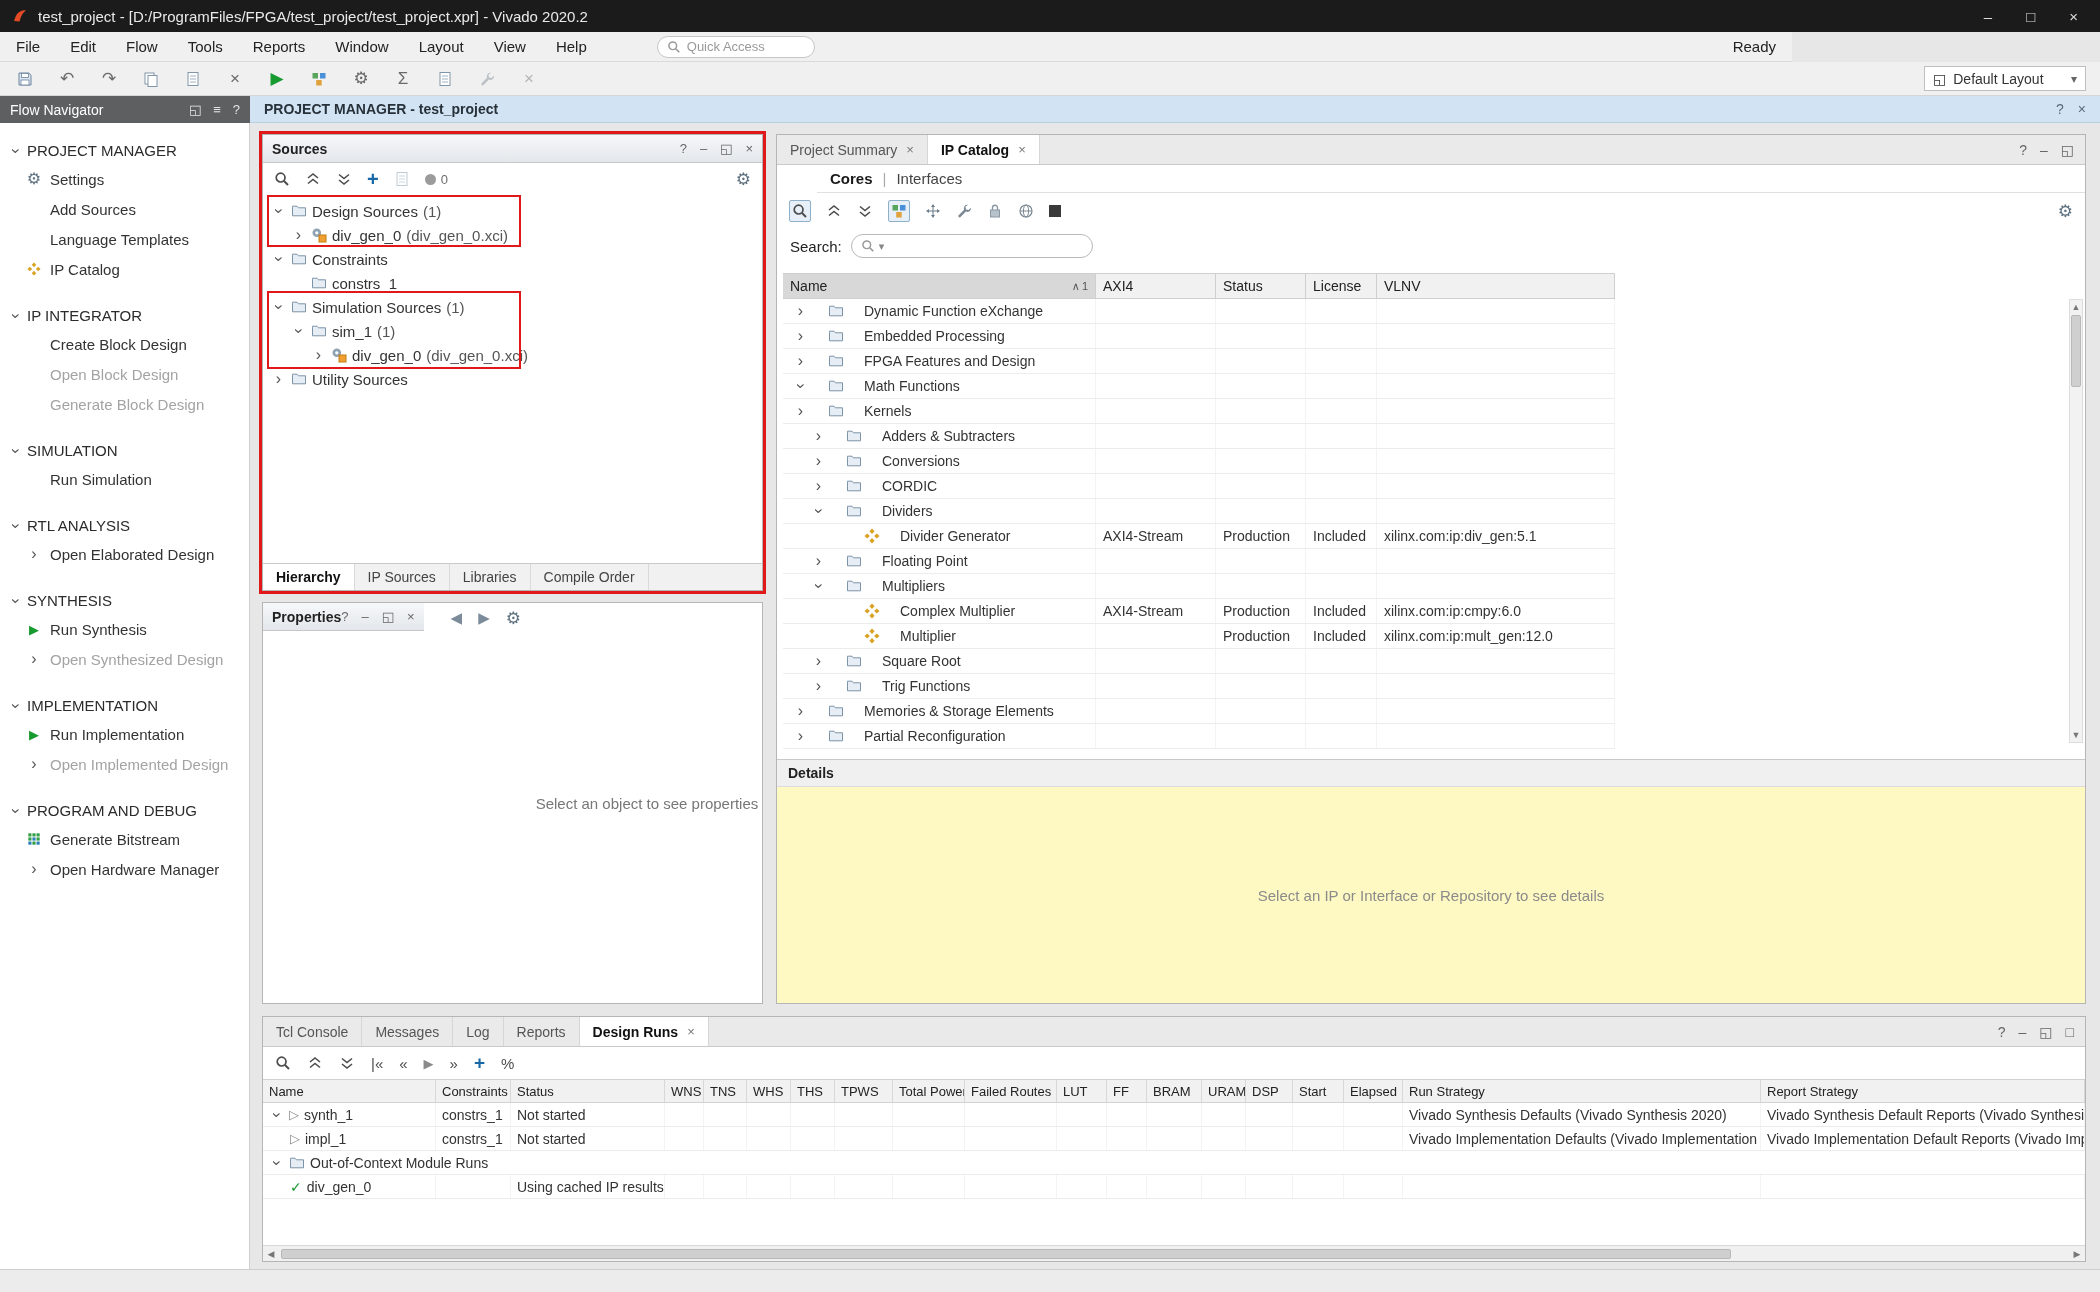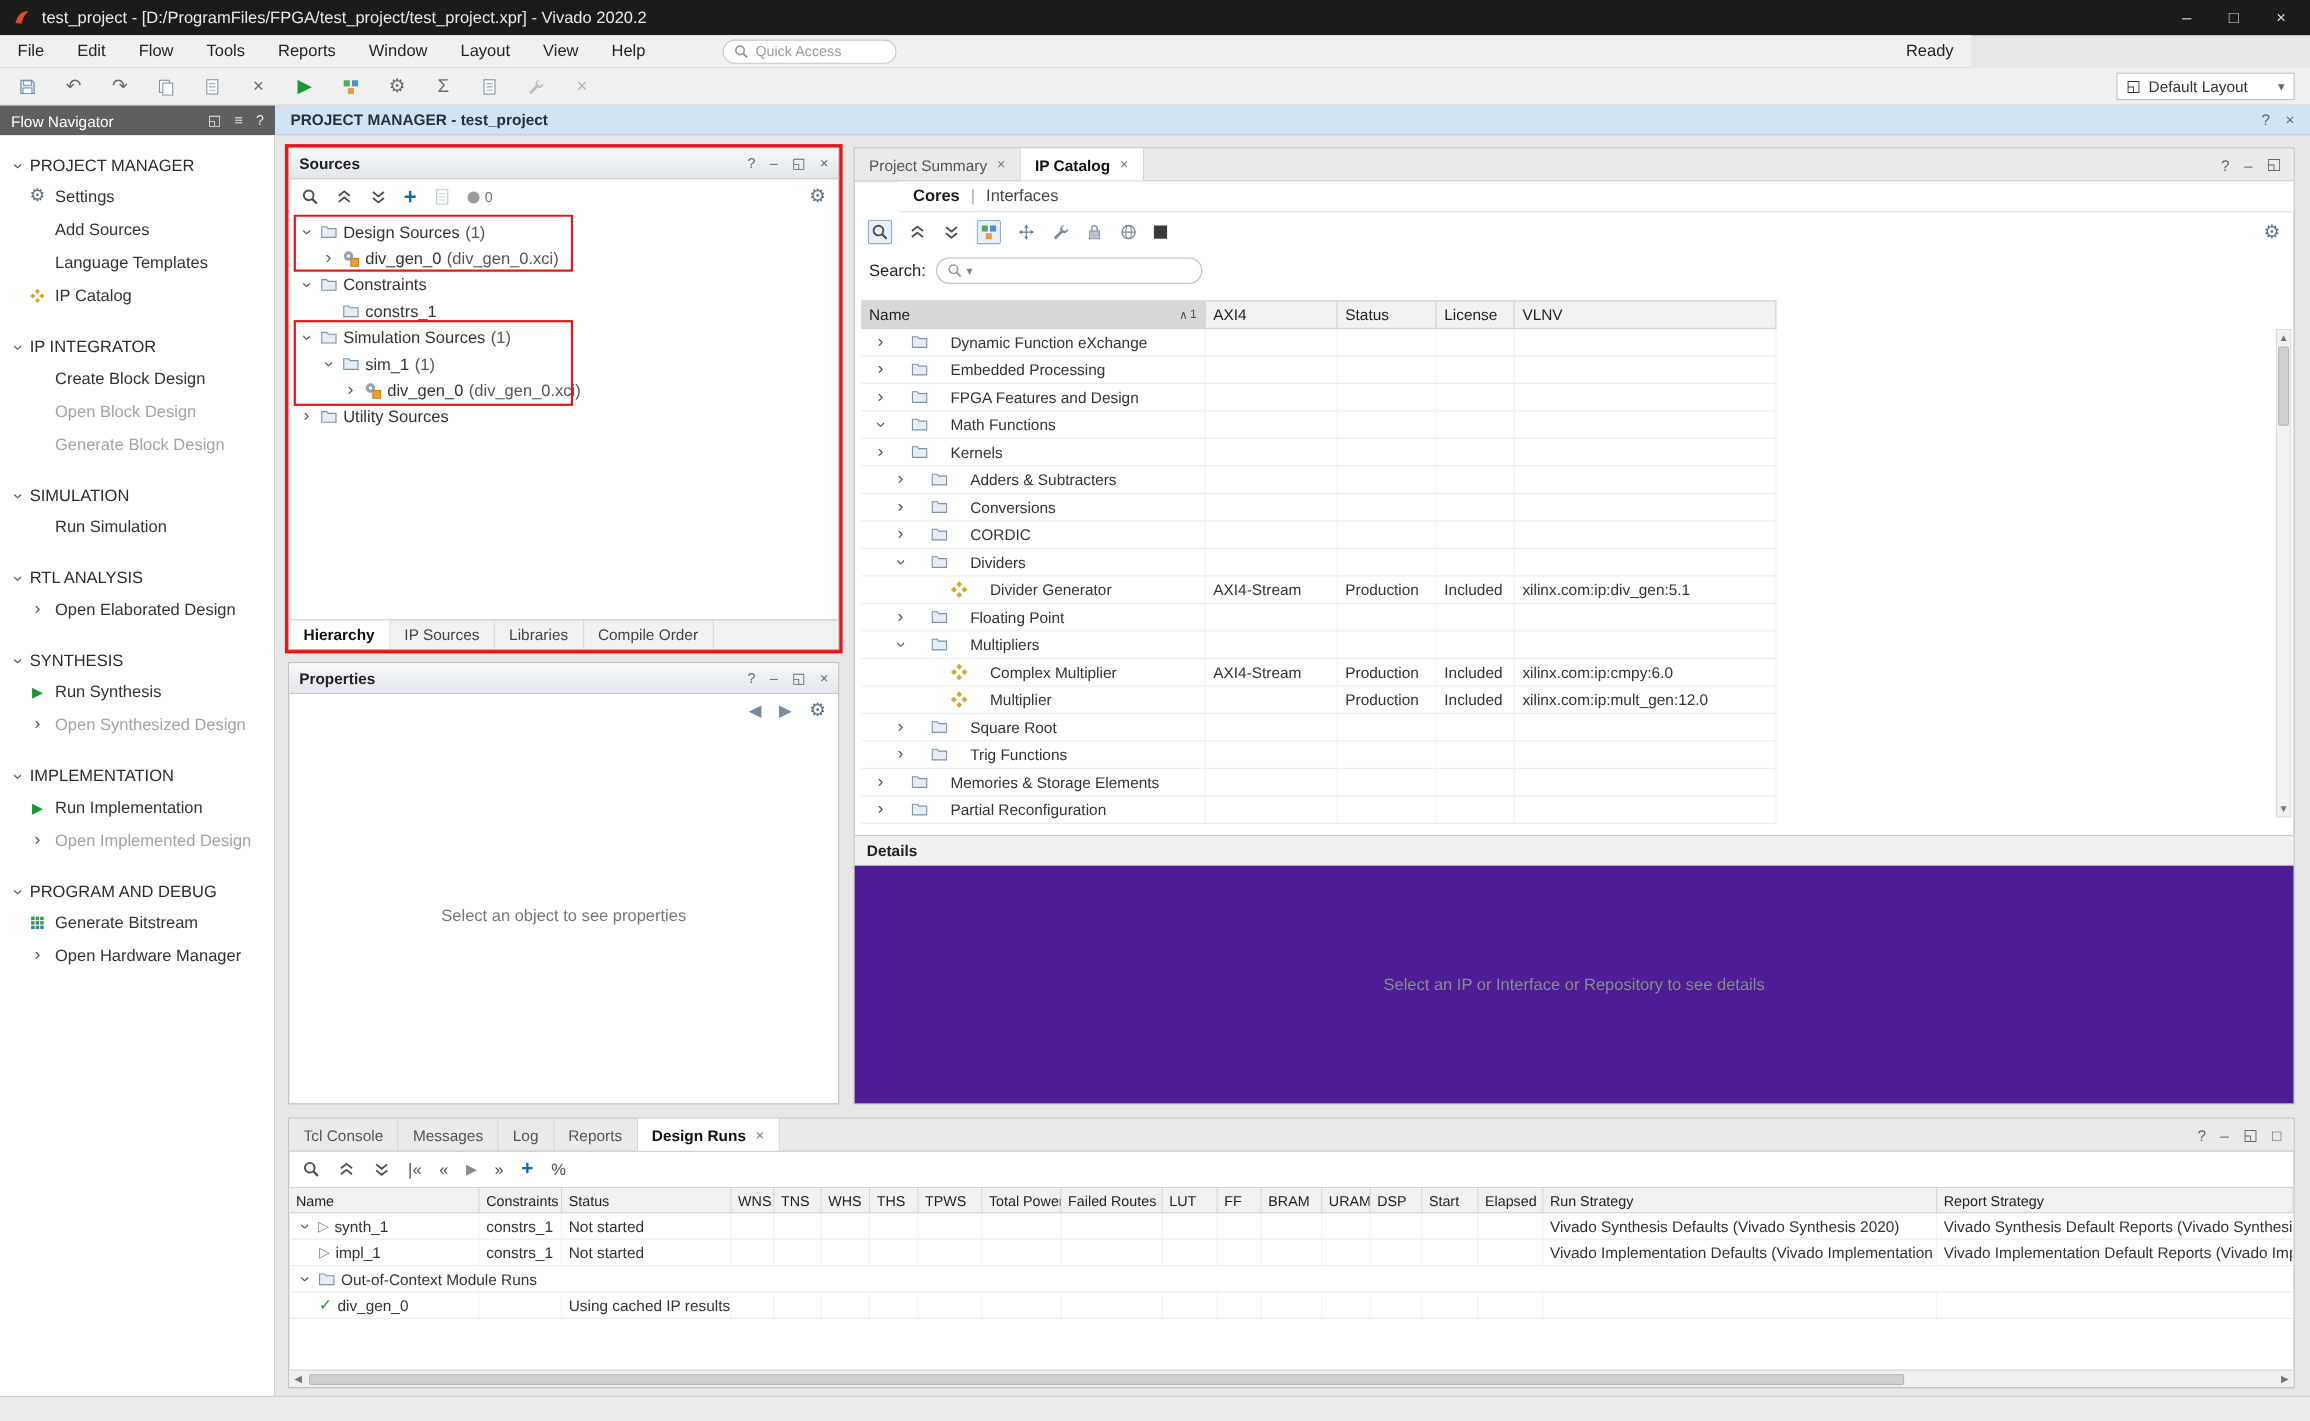--- a/index.html
+++ b/index.html
@@ -57,21 +57,21 @@
 .badge .dot{width:11px;height:11px;border-radius:50%;background:#9b9b9b;display:inline-block;}
 .stree{position:relative;flex:1;padding-top:4px;overflow:hidden;}
 .trow{height:24px;display:flex;align-items:center;gap:5px;white-space:nowrap;}
 .trow .meta{color:#555;}
 .p0{padding-left:8px;}.p1{padding-left:28px;}.p2{padding-left:48px;}
 .annot{position:absolute;border:2px solid #e0181a;pointer-events:none;}
 .stabs{height:27px;border-top:1px solid #c9c9c9;background:#f1f1f1;display:flex;align-items:stretch;font-size:14px;}
 .stab{display:flex;align-items:center;padding:0 13px;color:#444;border-right:1px solid #dadada;}
 .stab.act{background:#fff;font-weight:bold;color:#111;}
 
-.properties{left:262px;top:602px;width:501px;height:402px;display:flex;flex-direction:column;}
+.properties{left:262px;top:602px;width:501px;height:402px;display:flex;}
 .pnav{height:30px;display:flex;align-items:center;gap:16px;padding:0 11px;color:#7b8b9a;}
 .pnav .sp{flex:1;}
 .pbody{flex:1;display:flex;align-items:center;justify-content:center;color:#777;}
 
 .mainp{left:776px;top:134px;width:1310px;height:870px;display:flex;flex-direction:column;}
 .tabbar{height:30px;background:#eaeaea;border-bottom:1px solid #c9c9c9;display:flex;align-items:stretch;font-size:14px;}
 .mtab{display:flex;align-items:center;gap:9px;padding:0 13px;color:#555;border-right:1px solid #d6d6d6;}
 .mtab.act{background:#fff;font-weight:bold;color:#111;}
 .mtab .x{color:#777;font-weight:normal;font-size:13px;}
 .tabbar .r{margin-left:auto;display:flex;align-items:center;gap:13px;color:#666;padding-right:11px;}
@@ -100,21 +100,21 @@
 .ipc-row .cc{display:flex;align-items:center;padding:0 7px;border-right:1px solid #f3f3f3;white-space:nowrap;overflow:hidden;color:#333;}
 .l1{padding-left:10px;}.l2{padding-left:28px;}.l3{padding-left:46px;}
 
 .vscroll{position:absolute;right:2px;top:164px;width:14px;height:444px;background:#f2f2f2;border:1px solid #dcdcdc;display:flex;flex-direction:column;align-items:center;font-size:9px;color:#777;}
 .vscroll .thumb{width:10px;height:72px;background:#cfcfcf;border:1px solid #b8b8b8;margin-top:3px;border-radius:2px;}
 .vscroll .up{margin-top:2px;}
 .vscroll .dn{margin-top:auto;margin-bottom:2px;}
 
 .spacer10{height:10px;}
 .dhead{height:28px;background:#f0f0f0;border-top:1px solid #c9c9c9;border-bottom:1px solid #dcdcdc;display:flex;align-items:center;padding:0 11px;font-weight:bold;font-size:14px;color:#222;}
-.dbody{flex:1;background:#4c1d95;display:flex;align-items:center;justify-content:center;color:#8a8a8a;}
+.dbody{flex:1;background:#fef9c3;display:flex;align-items:center;justify-content:center;color:#8a8a8a;}
 
 .bottomp{left:262px;top:1016px;width:1824px;height:246px;display:flex;flex-direction:column;}
 .btools{height:32px;display:flex;align-items:center;gap:16px;padding:0 12px;color:#4c4c4c;}
 .dr{width:100%;}
 .dr-head,.dr-row{display:grid;grid-template-columns:173px 75px 154px 39px 43px 44px 44px 58px 72px 92px 50px 40px 55px 44px 47px 51px 59px 358px minmax(0,1fr);}
 .dr-head{height:24px;background:#f1f1f1;border-top:1px solid #d2d2d2;border-bottom:1px solid #d2d2d2;font-size:13px;color:#222;}
 .dr-head .hc{display:flex;align-items:center;padding:0 6px;border-right:1px solid #d8d8d8;white-space:nowrap;overflow:hidden;}
 .dr-row{height:24px;border-bottom:1px solid #ececec;font-size:14px;}
 .dr-row .cn{display:flex;align-items:center;gap:5px;white-space:nowrap;overflow:hidden;padding-left:6px;border-right:1px solid #f3f3f3;}
 .dr-row .cc{display:flex;align-items:center;padding:0 6px;border-right:1px solid #f3f3f3;white-space:nowrap;overflow:hidden;}

